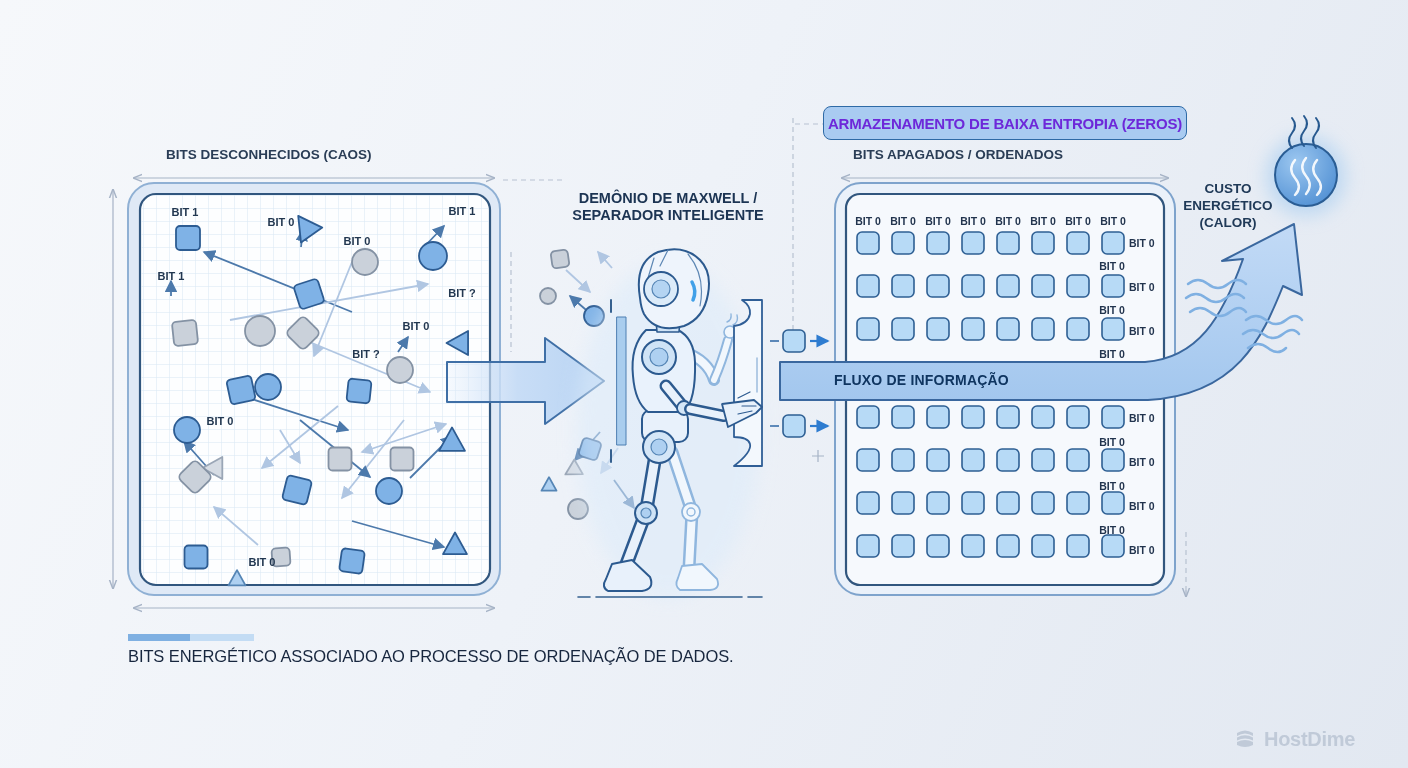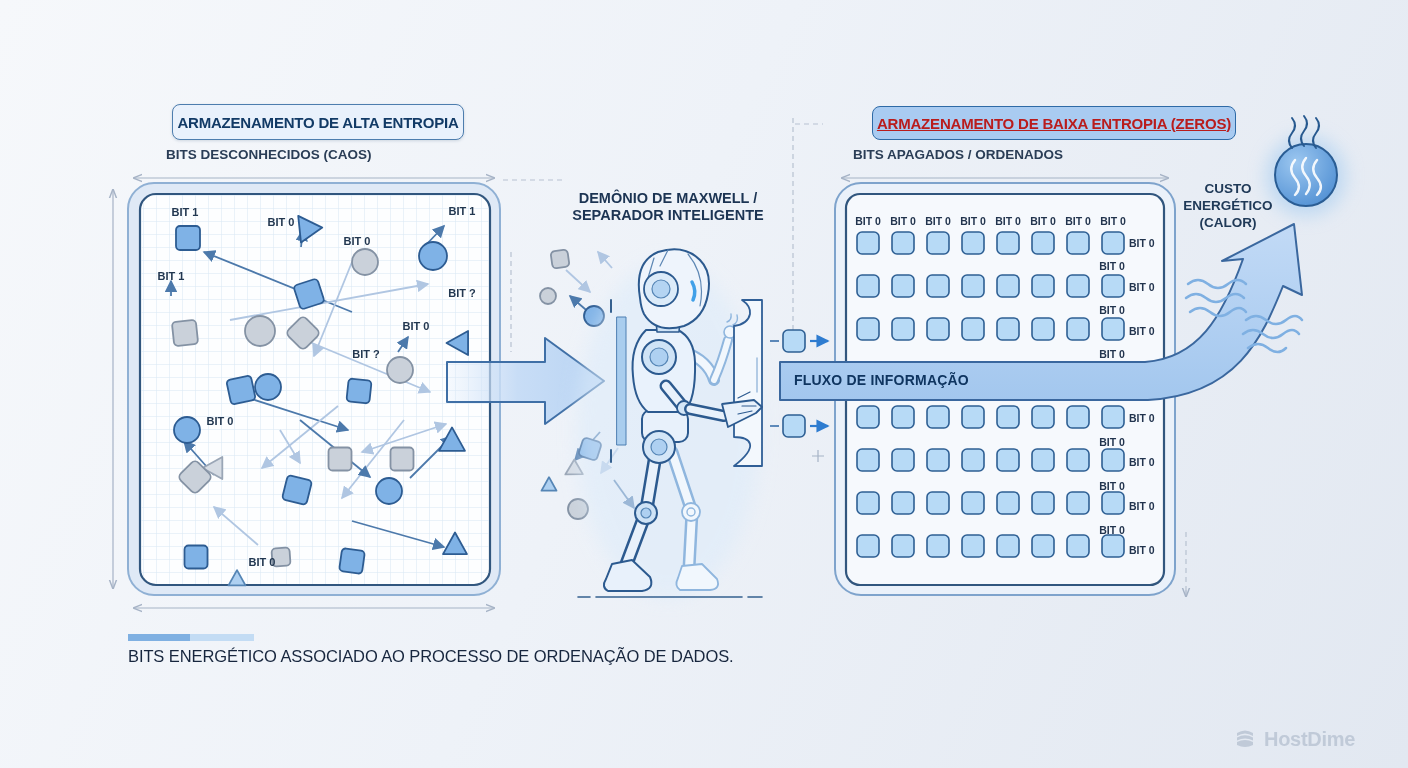--- a/index.html
+++ b/index.html
@@ -4,30 +4,30 @@
 <style>
   html,body{margin:0;padding:0;background:#e9edf4;}
   .stage{position:relative;width:1408px;height:768px;overflow:hidden;
     background:linear-gradient(115deg,#f6f8fb 0%,#eef2f8 45%,#e2e8f1 100%);
     font-family:"Liberation Sans",sans-serif;}
   .abs{position:absolute;}
   .title-badge{position:absolute;display:flex;align-items:center;justify-content:center;
     border-radius:8px;font-weight:700;font-size:15px;letter-spacing:-0.2px;color:#123a66;}
   #ltitle{left:172px;top:104px;width:290px;height:34px;background:#e9f1fc;
     border:1.5px solid #4d7dae;box-shadow:0 1px 3px rgba(40,70,110,.18);}
-  #rtitle{left:872px;top:106px;width:362px;height:32px;background:#a9cbf1;
-    border:1.5px solid #2e6aa6;color:#b91c1c;text-decoration:underline;}
+  #rtitle{left:823px;top:106px;width:362px;height:32px;background:#a9cbf1;
+    border:1.5px solid #2e6aa6;color:#6d28d9;}
   .subtitle{position:absolute;font-weight:700;font-size:13.5px;color:#2a3d56;text-align:left;}
   #lsub{left:166px;top:147px;width:300px;}
   #rsub{left:853px;top:147px;width:300px;}
   #ctitle{position:absolute;left:558px;top:190px;width:220px;text-align:center;
     font-weight:700;font-size:14.5px;color:#1c3453;line-height:17px;}
   #energy{position:absolute;left:1178px;top:180px;width:100px;text-align:center;
     font-weight:700;font-size:13.5px;color:#203a58;line-height:17px;}
-  #flow-label{position:absolute;left:794px;top:372px;font-weight:700;font-size:14px;
+  #flow-label{position:absolute;left:834px;top:372px;font-weight:700;font-size:14px;
     color:#0f3560;letter-spacing:.2px;}
   #caption{position:absolute;left:128px;top:645px;width:1190px;font-size:16.5px;
     color:#17263e;line-height:23px;font-weight:500;letter-spacing:-0.1px;}
   #caption b{font-weight:700;}
   .accent-a{position:absolute;left:128px;top:634px;width:62px;height:7px;background:#7fb0e2;}
   .accent-b{position:absolute;left:190px;top:634px;width:64px;height:7px;background:#c3dcf4;}
   #brand{position:absolute;right:53px;bottom:17px;display:flex;align-items:center;gap:7px;
     color:#c0cad8;font-weight:700;font-size:20px;letter-spacing:-0.3px;}
   svg text.bitlab{font-family:"Liberation Sans",sans-serif;font-weight:700;font-size:11px;fill:#223750;}
   svg text.gridlab{font-family:"Liberation Sans",sans-serif;font-weight:700;font-size:10.5px;fill:#22344e;}
@@ -350,21 +350,20 @@
       <circle cx="661" cy="289" r="17" fill="#dcebf9" stroke="#2c5a8f" stroke-width="1.8"></circle>
       <circle cx="661" cy="289" r="9" fill="#b4d4f2" stroke="#5585b5" stroke-width="1.2"></circle>
       <path d="M692,282 q5,9 1,18" fill="none" stroke="#41a0e8" stroke-width="3.5"></path>
 
       <line x1="596" y1="597" x2="742" y2="597" stroke="#35608f" stroke-width="1.6"></line>
       <line x1="578" y1="597" x2="590" y2="597" stroke="#35608f" stroke-width="1.6"></line>
       <line x1="748" y1="597" x2="762" y2="597" stroke="#35608f" stroke-width="1.6"></line>
     </g>
   </svg>
 
-  <div id="ltitle" class="title-badge">ARMAZENAMENTO DE ALTA ENTROPIA</div>
   <div id="lsub" class="subtitle">BITS DESCONHECIDOS (CAOS)</div>
 
   <div id="rtitle" class="title-badge">ARMAZENAMENTO DE BAIXA ENTROPIA (ZEROS)</div>
   <div id="rsub" class="subtitle">BITS APAGADOS / ORDENADOS</div>
 
   <div id="ctitle">
     <div>DEMÔNIO DE MAXWELL /</div>
     <div>SEPARADOR INTELIGENTE</div>
   </div>
 

